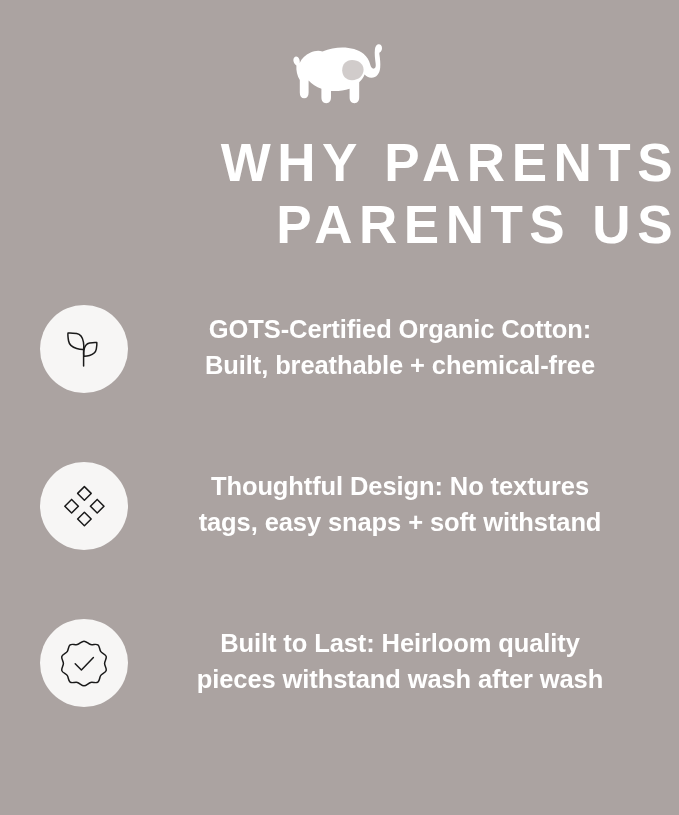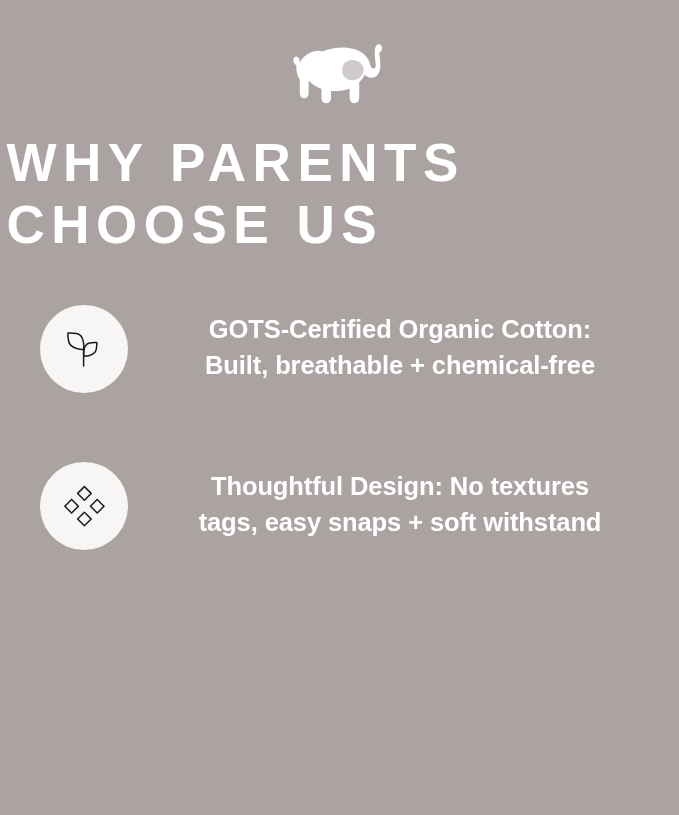--- a/index.html
+++ b/index.html
@@ -33,21 +33,21 @@
     justify-content: center;
   }
   .logo-wrap svg { display: block; }
 
   
   .heading {
     position: absolute;
     top: 132px;
     left: 0;
     width: 679px;
-    text-align: left;
+    text-align: right;
     color: #ffffff;
     font-family: "Liberation Sans", sans-serif;
     font-weight: bold;
     font-size: 53px;
     line-height: 62px;
     letter-spacing: 6.5px;
     text-indent: 6.5px;
     white-space: nowrap;
   }
   .heading .hl { display: block; }
@@ -142,21 +142,21 @@
         M60.0,20.0
         C66.6,20.0 71.6,24.0 71.6,29.8
         C71.6,35.6 66.6,40.2 60.0,40.2
         C54.2,40.2 50.2,36.0 50.2,30.2
         C50.2,24.2 54.2,20.0 60.0,20.0 Z" opacity="0.55"></path>
     </svg>
   </div>
 
   <div class="heading">
     <span class="hl">WHY PARENTS</span>
-    <span class="hl">CHOOSE US</span>
+    <span class="hl">PARENTS US</span>
   </div>
 
   <div class="features">
 
     <div class="feature-row">
       <div class="icon-badge">
         <svg width="46" height="46" viewBox="0 0 46 46" aria-hidden="true">
           <g fill="none" stroke="#1a1a1a" stroke-width="1.5" stroke-linecap="round" stroke-linejoin="round">
             <path d="M22.6,23.2 L22.6,40.0"></path>
             <path d="M22.6,23.4 C22.6,23.4 9.2,23.9 7.6,15.0 C6.6,9.4 7.0,7.0 7.0,7.0 C7.0,7.0 10.0,6.6 15.6,7.6 C24.5,9.2 22.6,23.4 22.6,23.4 Z"></path>
@@ -180,15 +180,50 @@
             <rect x="18.6" y="31.2" width="9.6" height="9.6" transform="rotate(45 23.4 36.0)"></rect>
           </g>
         </svg>
       </div>
       <div class="feature-text">
         <span class="fl">Thoughtful Design: No textures</span>
         <span class="fl">tags, easy snaps + soft withstand</span>
       </div>
     </div>
 
+    <div class="feature-row">
+      <div class="icon-badge">
+        <svg width="50" height="50" viewBox="0 0 50 50" aria-hidden="true">
+          <g fill="none" stroke="#1a1a1a" stroke-width="1.5" stroke-linecap="round" stroke-linejoin="round">
+            <path d="
+              M25,3.2
+              C27.4,3.2 29.4,6.0 31.7,6.6
+              C34.0,7.2 37.0,5.5 38.9,6.9
+              C40.8,8.3 40.4,11.7 41.8,13.6
+              C43.2,15.5 46.5,16.1 47.2,18.4
+              C47.9,20.6 45.6,23.1 45.6,25.5
+              C45.6,27.9 47.9,30.4 47.2,32.6
+              C46.5,34.9 43.2,35.5 41.8,37.4
+              C40.4,39.3 40.8,42.7 38.9,44.1
+              C37.0,45.5 34.0,43.8 31.7,44.4
+              C29.4,45.0 27.4,47.8 25,47.8
+              C22.6,47.8 20.6,45.0 18.3,44.4
+              C16.0,43.8 13.0,45.5 11.1,44.1
+              C9.2,42.7 9.6,39.3 8.2,37.4
+              C6.8,35.5 3.5,34.9 2.8,32.6
+              C2.1,30.4 4.4,27.9 4.4,25.5
+              C4.4,23.1 2.1,20.6 2.8,18.4
+              C3.5,16.1 6.8,15.5 8.2,13.6
+              C9.6,11.7 9.2,8.3 11.1,6.9
+              C13.0,5.5 16.0,7.2 18.3,6.6
+              C20.6,6.0 22.6,3.2 25,3.2 Z"></path>
+            <path d="M16.2,25.8 L22.4,32.0 L34.4,19.6"></path>
+          </g>
+        </svg>
+      </div>
+      <div class="feature-text">
+        <span class="fl">Built to Last: Heirloom quality</span>
+        <span class="fl">pieces withstand wash after wash</span>
+      </div>
+    </div>
 
   </div>
 </div>
 
 </body></html>

